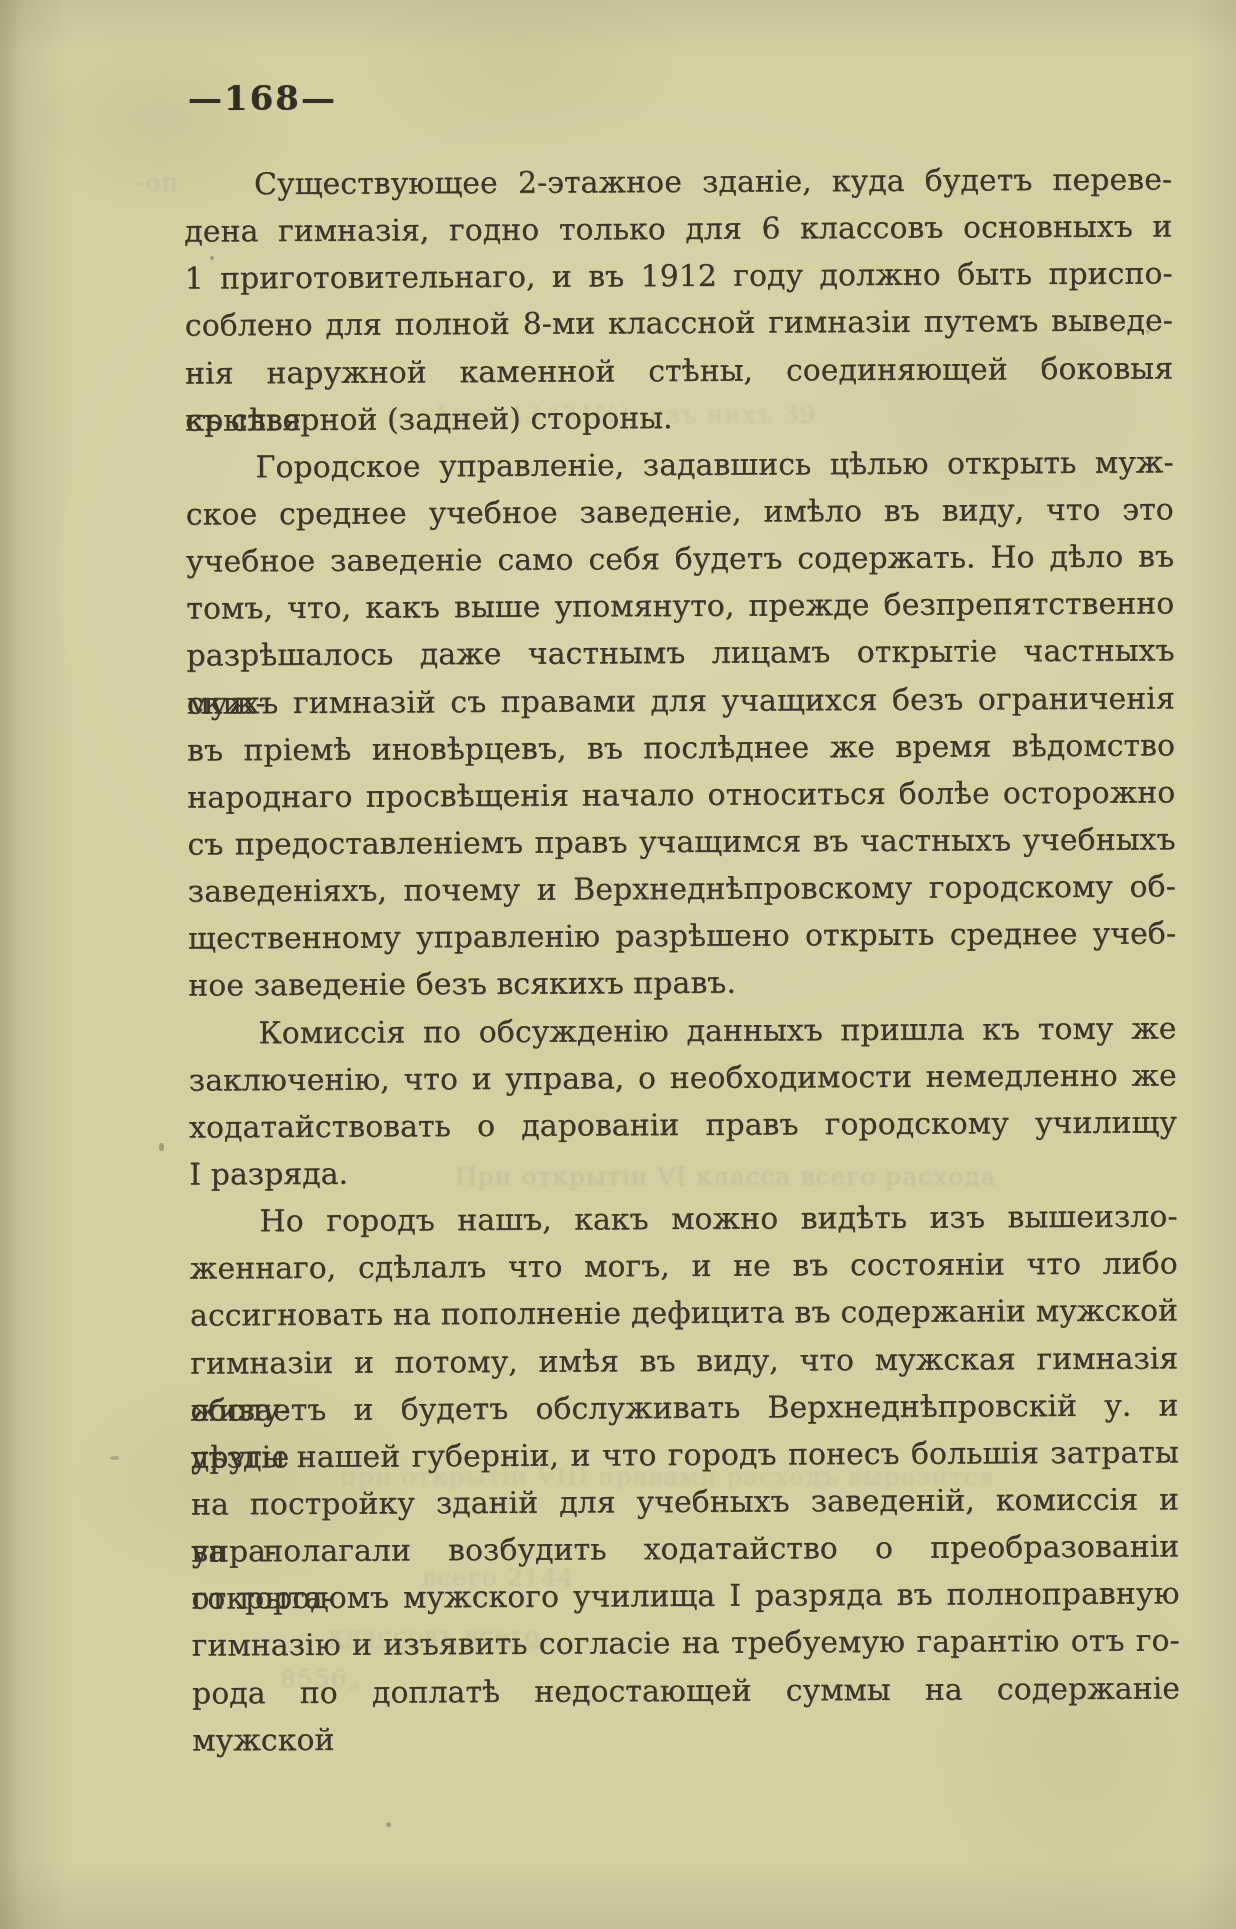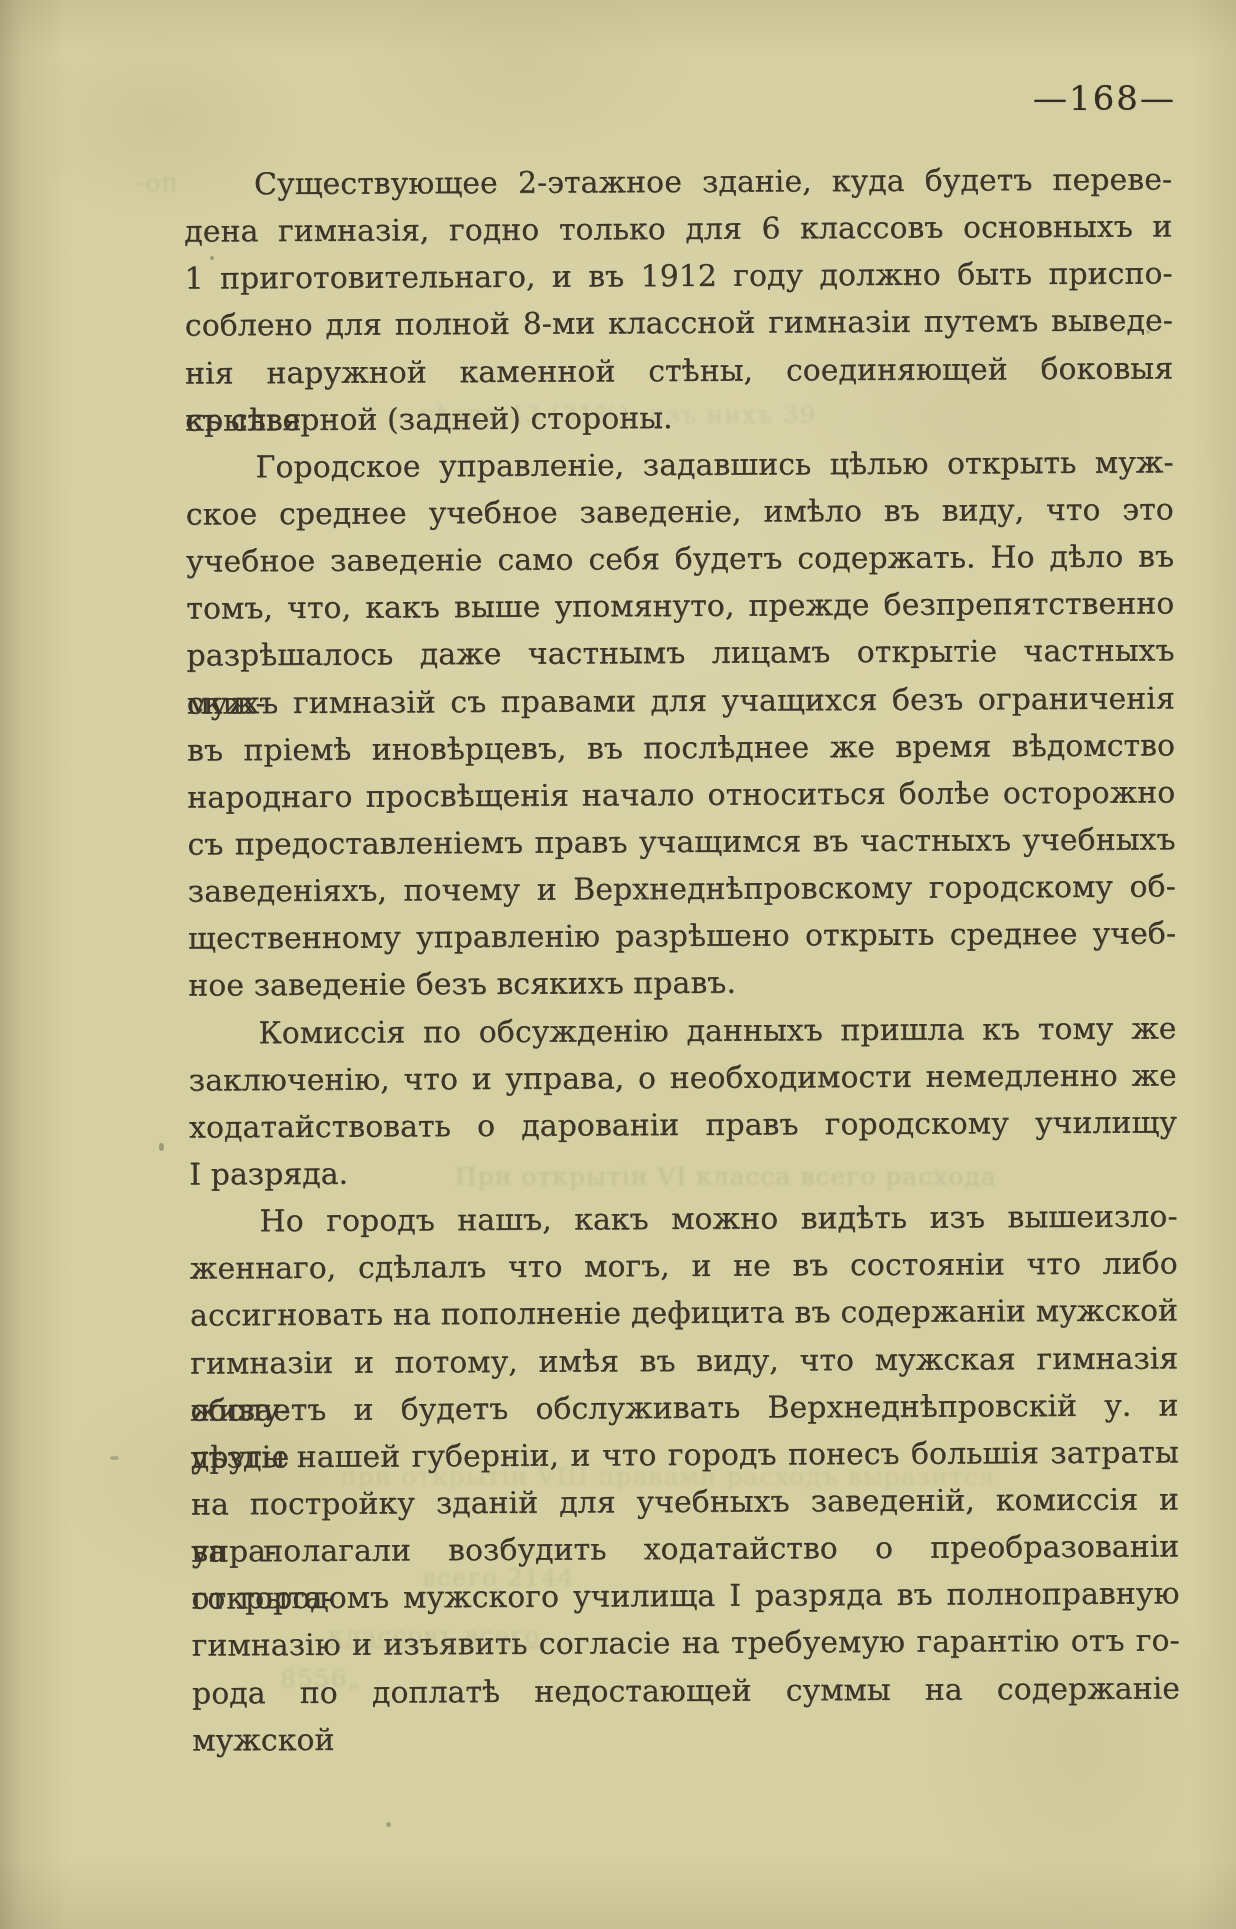--- a/index.html
+++ b/index.html
@@ -30,23 +30,23 @@
       linear-gradient(270deg, rgba(110,100,64,0.12) 0px, rgba(110,100,64,0) 45px),
       linear-gradient(180deg, rgba(110,100,64,0.12) 0px, rgba(110,100,64,0) 55px),
       linear-gradient(0deg,   rgba(110,100,64,0.14) 0px, rgba(110,100,64,0) 70px);
   }
 
   .page-number {
     position: absolute;
     left: 188px;
     top: 78px;
     width: 988px;
-    text-align: right;
+    text-align: left;
     font-size: 34px;
-    font-weight: normal;
+    font-weight: bold;
     letter-spacing: 2px;
     color: #332e23;
     text-shadow: 0 0 0.8px rgba(51,46,35,0.6);
   }
 
   .text-block {
     position: absolute;
     left: 188px;
     top: 158px;
     width: 988px;

